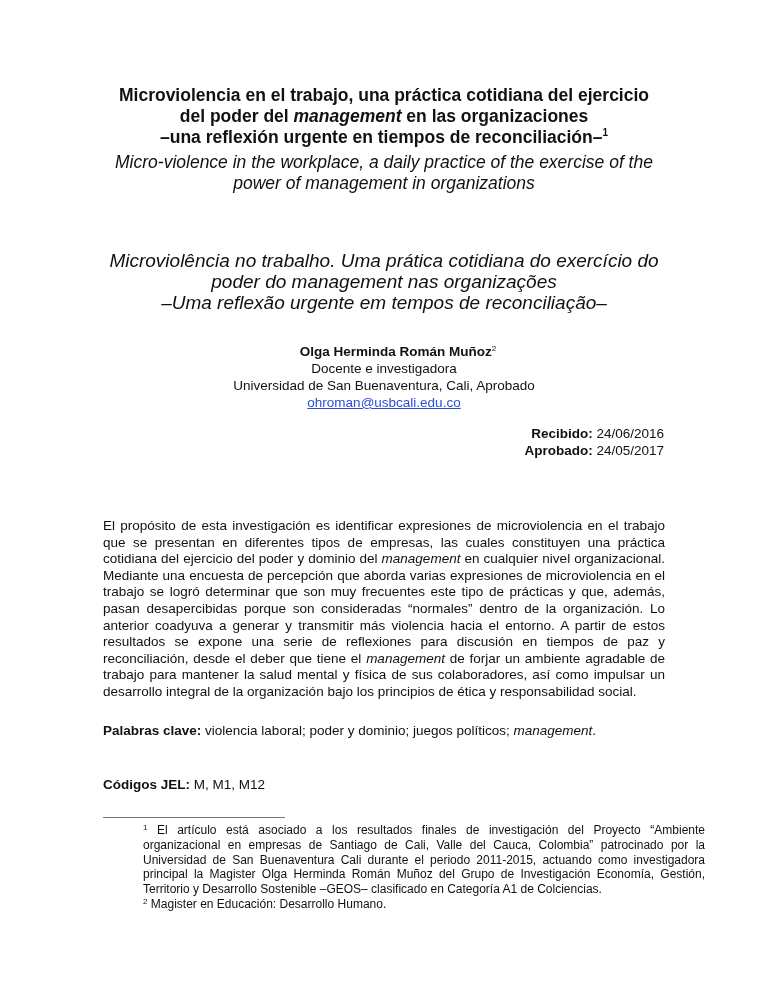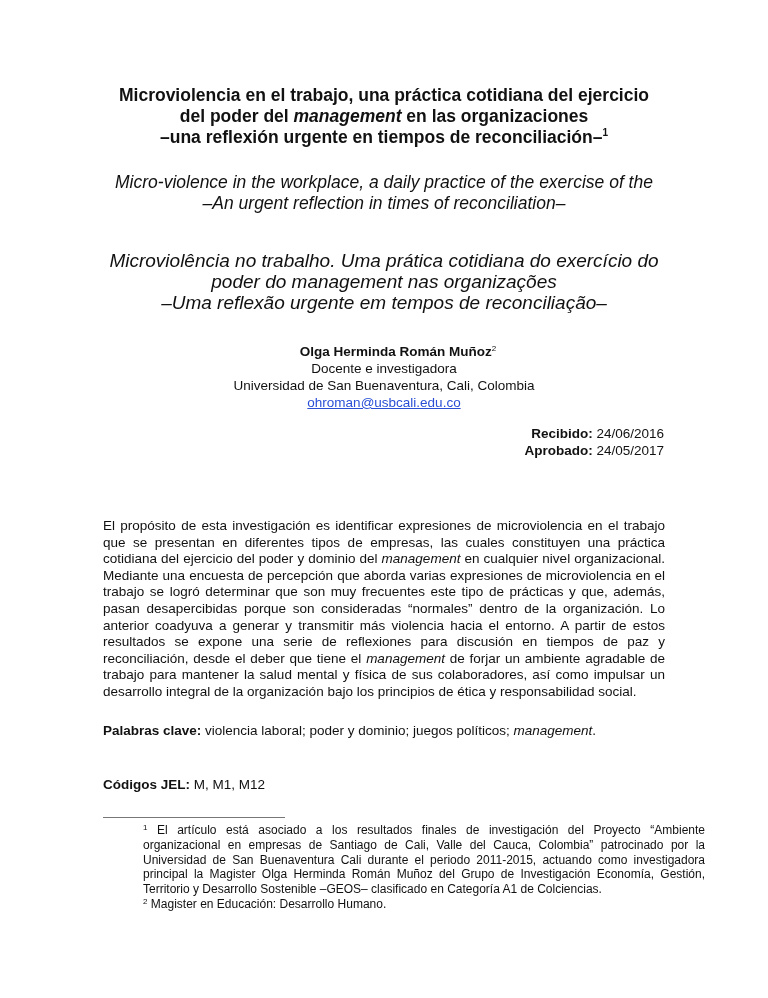--- a/index.html
+++ b/index.html
@@ -1,21 +1,21 @@
 <!DOCTYPE html>
 <html><head>
 <meta charset="utf-8">
 <style>
   html, body { margin: 0; padding: 0; background: #ffffff; }
   body { width: 768px; height: 998px; position: relative; overflow: hidden;
          font-family: "Liberation Sans", sans-serif; color: #111; }
   .page { position: absolute; left: 0; top: 0; width: 768px; height: 998px; }
   .titles { position: absolute; left: 60px; width: 648px; text-align: center; }
   .title-es { top: 85px; font-weight: bold; font-size: 17.5px; line-height: 21px; }
-  .title-en { top: 172px; font-style: italic; font-size: 17.5px; line-height: 21px; }
+  .title-en { top: 152px; font-style: italic; font-size: 17.5px; line-height: 21px; }
   .title-pt { top: 250px; font-style: italic; font-size: 19px; line-height: 21px; }
   .title-es sup { font-size: 10px; vertical-align: 7px; line-height: 0; }
   .author { position: absolute; left: 60px; width: 648px; top: 343px; text-align: center;
             font-size: 13.5px; line-height: 17px; }
   .author .name { font-weight: bold; margin-left: 28px; }
   .author sup { font-size: 8px; vertical-align: 5px; line-height: 0; }
   .author a { color: #1a0dab; color: #2a4fd6; text-decoration: underline; }
   .dates { position: absolute; right: 104px; top: 425px; text-align: right; font-size: 13.5px; line-height: 17px; }
   .dates b { font-weight: bold; margin-top: 17px; }
   .abstract { position: absolute; left: 103px; width: 562px; font-size: 13.5px; line-height: 16.6px; }
@@ -34,33 +34,33 @@
 <div class="page">
 
   <div class="titles title-es">
     <div>Microviolencia en el trabajo, una práctica cotidiana del ejercicio</div>
     <div><span>del poder del </span><em>management</em><span> en las organizaciones</span></div>
     <div><span>–una reflexión urgente en tiempos de reconciliación–</span><sup>1</sup></div>
   </div>
 
   <div class="titles title-en">
     <div>Micro-violence in the workplace, a daily practice of the exercise of the</div>
-    <div>–An urgent reflection in times of reconciliation–</div>
+    <div>power of management in organizations</div>
   </div>
 
   <div class="titles title-pt">
     <div>Microviolência no trabalho. Uma prática cotidiana do exercício do</div>
     <div>poder do management nas organizações</div>
     <div>–Uma reflexão urgente em tempos de reconciliação–</div>
   </div>
 
   <div class="author">
     <div><span class="name">Olga Herminda Román Muñoz</span><sup>2</sup></div>
     <div>Docente e investigadora</div>
-    <div>Universidad de San Buenaventura, Cali, Colombia</div>
+    <div>Universidad de San Buenaventura, Cali, Aprobado</div>
     <div><a>ohroman@usbcali.edu.co</a></div>
   </div>
 
   <div class="dates">
     <div><b>Recibido:</b> <span>24/06/2016</span></div>
     <div><b>Aprobado:</b> <span>24/05/2017</span></div>
   </div>
 
 
   <div class="abstract abs-body"><span>El propósito de esta investigación es identificar expresiones de microviolencia en el trabajo que se presentan en diferentes tipos de empresas, las cuales constituyen una práctica cotidiana del ejercicio del poder y dominio del </span><em>management</em><span> en cualquier nivel organizacional. Mediante una encuesta de percepción que aborda varias expresiones de microviolencia en el trabajo se logró determinar que son muy frecuentes este tipo de prácticas y que, además, pasan desapercibidas porque son consideradas “normales” dentro de la organización. Lo anterior coadyuva a generar y transmitir más violencia hacia el entorno. A partir de estos resultados se expone una serie de reflexiones para discusión en tiempos de paz y reconciliación, desde el deber que tiene el </span><em>management</em><span> de forjar un ambiente agradable de trabajo para mantener la salud mental y física de sus colaboradores, así como impulsar un desarrollo integral de la organización bajo los principios de ética y responsabilidad social.</span></div>

